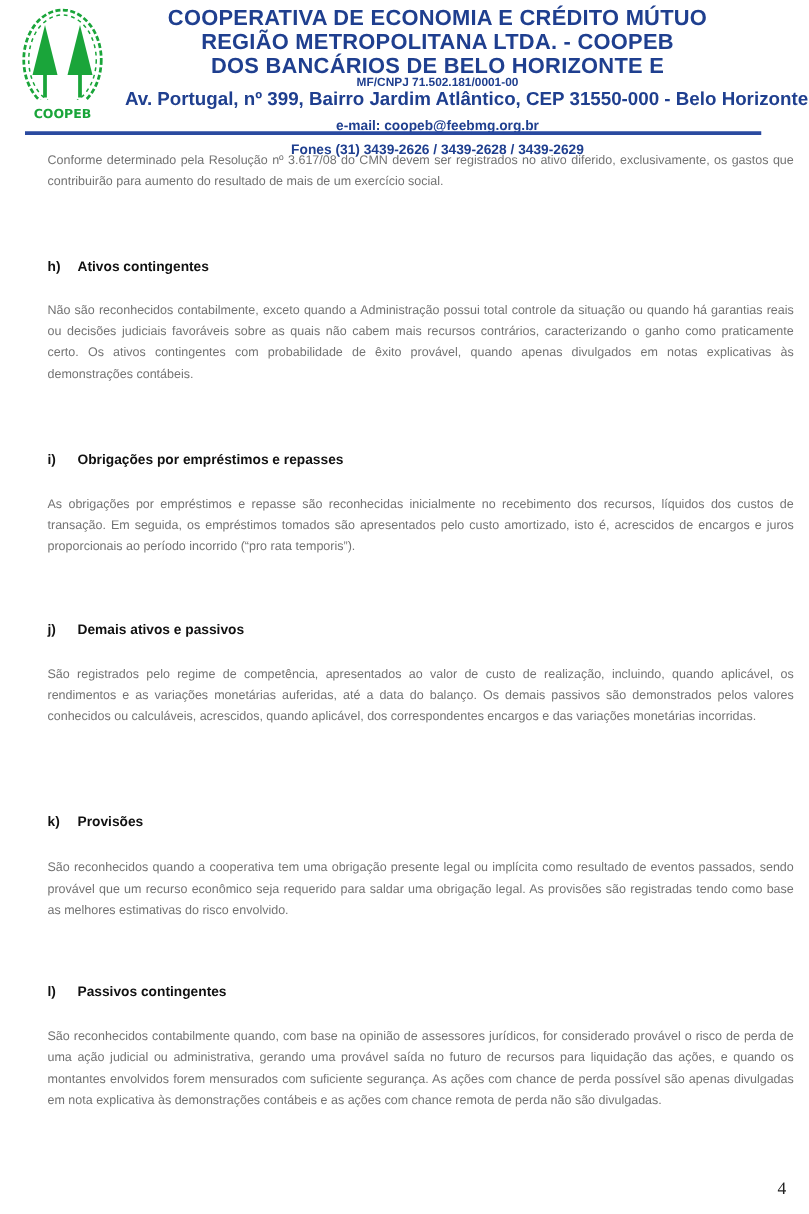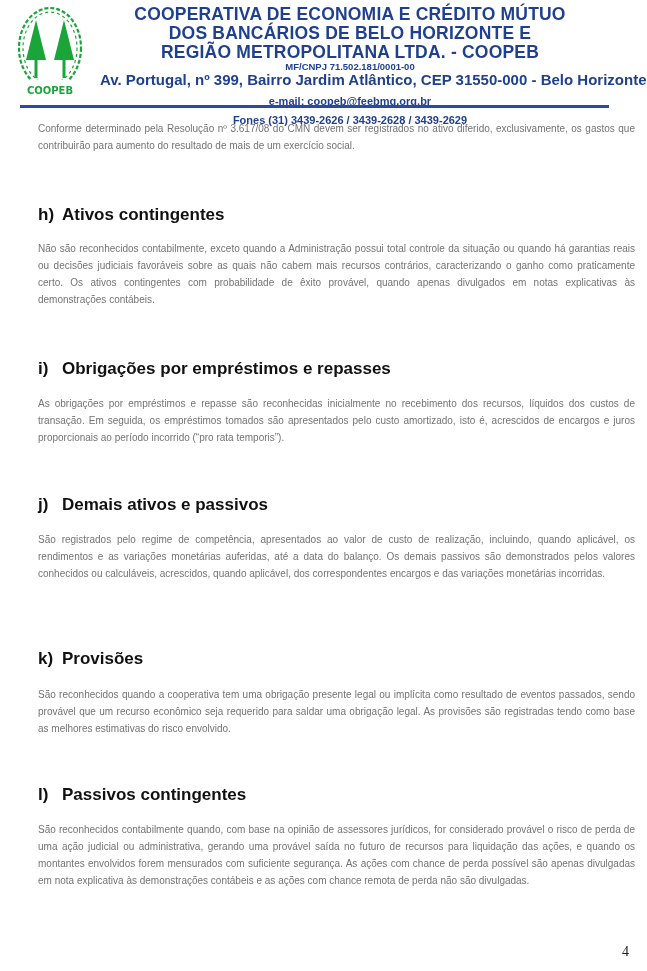--- a/index.html
+++ b/index.html
@@ -8,21 +8,21 @@
   .hdr-title { position: absolute; left: 100px; top: 5px; width: 500px; text-align: center; color: #1f3f8f; font-family: Liberation Sans, sans-serif; font-weight: bold; font-size: 17.5px; line-height: 19px; letter-spacing: 0.2px; }
   .hdr-title div { white-space: nowrap; }
   .hdr-info { position: absolute; left: 100px; width: 500px; text-align: center; color: #1f3f8f; font-family: "Liberation Sans", sans-serif; white-space: nowrap; }
   .hdr-cnpj { top: 61px; font-size: 9.5px; font-weight: bold; }
   .hdr-addr { top: 71px; font-size: 15px; font-weight: bold; }
   .hdr-phone { top: 83px; font-size: 11px; font-weight: bold; margin-top: 31px; }
   .hdr-email { top: 95px; font-size: 11px; font-weight: bold; }
   .hdr-rule { position: absolute; left: 20px; top: 105px; width: 589px; height: 3px; background: #2a4aa0; }
   .content { position: absolute; left: 38px; top: 120px; width: 597px; }
   p.body { margin: 0; font-size: 10px; line-height: 17px; text-align: justify; color: #737373; }
-  h2.sec { margin: 0; font-size: 17px; font-weight: bold; line-height: 17px; color: #111; }
+  h2.sec { margin: 0; font-size: 11px; font-weight: bold; line-height: 17px; color: #111; }
   h2.sec .lbl { display: inline-block; width: 24px; }
   .p0 { position: absolute; top: 0; }
   .h-h { position: absolute; top: 86px; }
   .p-h { position: absolute; top: 120px; }
   .h-i { position: absolute; top: 240px; }
   .p-i { position: absolute; top: 275px; }
   .h-j { position: absolute; top: 376px; }
   .p-j { position: absolute; top: 411px; }
   .h-k { position: absolute; top: 530px; }
   .p-k { position: absolute; top: 566px; }
@@ -42,22 +42,22 @@
     <polygon points="22,18 12,58 32,58" fill="#1aa53a"></polygon>
     <rect x="20.5" y="56" width="3" height="20" fill="#1aa53a"></rect>
     <polygon points="50,18 40,58 60,58" fill="#1aa53a"></polygon>
     <rect x="48.5" y="56" width="3" height="20" fill="#1aa53a"></rect>
     <rect x="10" y="78" width="52" height="18" fill="#ffffff"></rect>
     <text x="36" y="92" text-anchor="middle" font-family="DejaVu Sans, sans-serif" font-weight="bold" font-size="10" fill="#1aa53a">COOPEB</text>
   </svg>
 
   <div class="hdr-title">
     <div>COOPERATIVA DE ECONOMIA E CRÉDITO MÚTUO</div>
+    <div>REGIÃO METROPOLITANA LTDA. - COOPEB</div>
     <div>DOS BANCÁRIOS DE BELO HORIZONTE E</div>
-    <div>REGIÃO METROPOLITANA LTDA. - COOPEB</div>
   </div>
   <div class="hdr-info hdr-cnpj">MF/CNPJ 71.502.181/0001-00</div>
   <div class="hdr-info hdr-addr">Av. Portugal, nº 399, Bairro Jardim Atlântico, CEP 31550-000 - Belo Horizonte (MG)</div>
   <div class="hdr-info hdr-phone">Fones (31) 3439-2626 / 3439-2628 / 3439-2629</div>
   <div class="hdr-info hdr-email">e-mail: coopeb@feebmg.org.br</div>
   <div class="hdr-rule"></div>
 </div>
 
 <div class="content">
   <p class="body p0" style="width:597px">Conforme determinado pela Resolução nº 3.617/08 do CMN devem ser registrados no ativo diferido, exclusivamente, os gastos que contribuirão para aumento do resultado de mais de um exercício social.</p>

